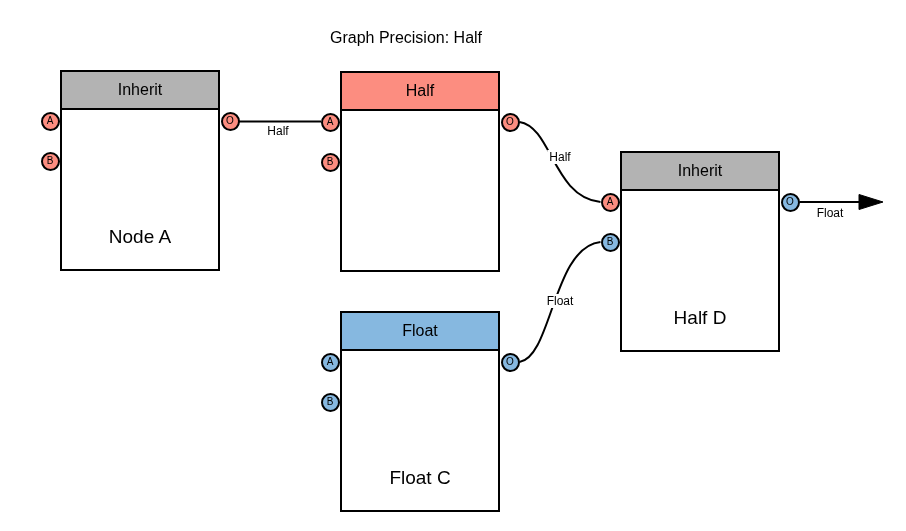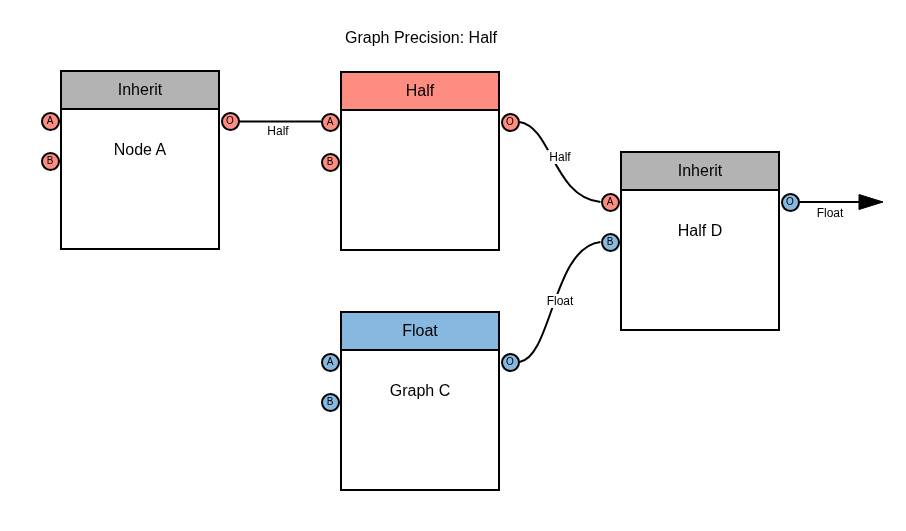--- a/index.html
+++ b/index.html
@@ -1,43 +1,42 @@
 <!DOCTYPE html>
 <html><head>
 <meta charset="utf-8">
 <style>
   html,body{margin:0;padding:0;background:#fff;}
   #canvas{
     position:relative;width:906px;height:531px;background:#ffffff;
     font-family:"Liberation Sans",sans-serif;color:#000;overflow:hidden;
   }
   .title{
-    position:absolute;left:421px;top:29px;transform:translateX(-50%);
+    position:absolute;left:406px;top:29px;transform:translateX(-50%);
     font-size:16px;white-space:nowrap;
   }
   .edge-layer{position:absolute;left:0;top:0;}
   .edge-layer path,.edge-layer line{stroke:#000;stroke-width:2;fill:none;}
   .edge-layer polygon{fill:#000;stroke:#000;}
   .node{
-    position:absolute;width:160px;height:180px;box-sizing:border-box;
+    position:absolute;width:160px;height:201px;box-sizing:border-box;
     background:#fff;border:2px solid #000;
   }
   .node-a{left:60px;top:70px;}
   .node-b{left:340px;top:71px;}
   .node-c{left:340px;top:311px;}
   .node-d{left:620px;top:151px;}
   .node-header{
     height:36px;border-bottom:2px solid #000;
     display:flex;align-items:center;justify-content:center;
     font-size:16px;
   }
   .node-body{
-    height:138px;display:flex;align-items:flex-start;justify-content:center;
-    font-size:16px;
-    margin-top:31px;
+    height:138px;display:flex;align-items:flex-end;justify-content:center;
+    font-size:19px;
   }
   .port{
     position:absolute;width:15px;height:15px;border:2px solid #000;border-radius:50%;
     display:flex;align-items:center;justify-content:center;
     font-size:10px;line-height:1;
   }
   .port-a{left:-21.5px;top:39.5px;}
   .port-b{left:-21.5px;top:79.5px;}
   .port-o{left:158.5px;top:39.5px;}
   .edge-label{
@@ -95,21 +94,21 @@
     <div class="port port-o" style="background-color: rgb(252, 141, 128);">
       <span>O</span>
     </div>
   </div>
 
   <div class="node node-c">
     <div class="node-header" style="background-color: rgb(134, 184, 224);">
       <span>Float</span>
     </div>
     <div class="node-body">
-      <span>Graph C</span>
+      <span>Float C</span>
     </div>
     <div class="port port-a" style="background-color: rgb(134, 184, 224);">
       <span>A</span>
     </div>
     <div class="port port-b" style="background-color: rgb(134, 184, 224);">
       <span>B</span>
     </div>
     <div class="port port-o" style="background-color: rgb(134, 184, 224);">
       <span>O</span>
     </div>

